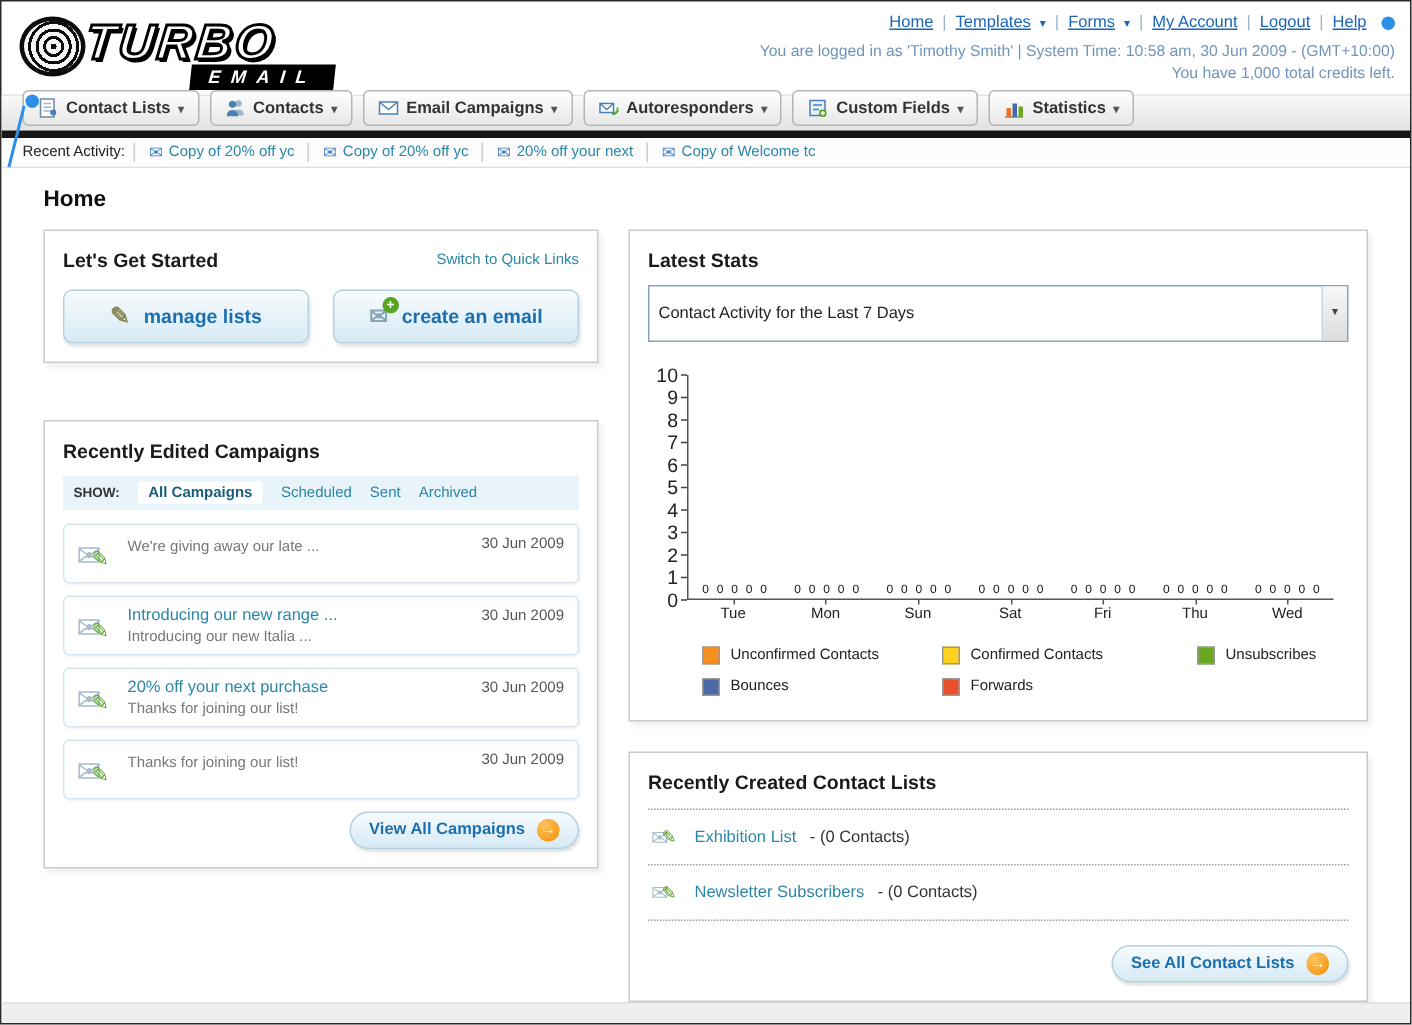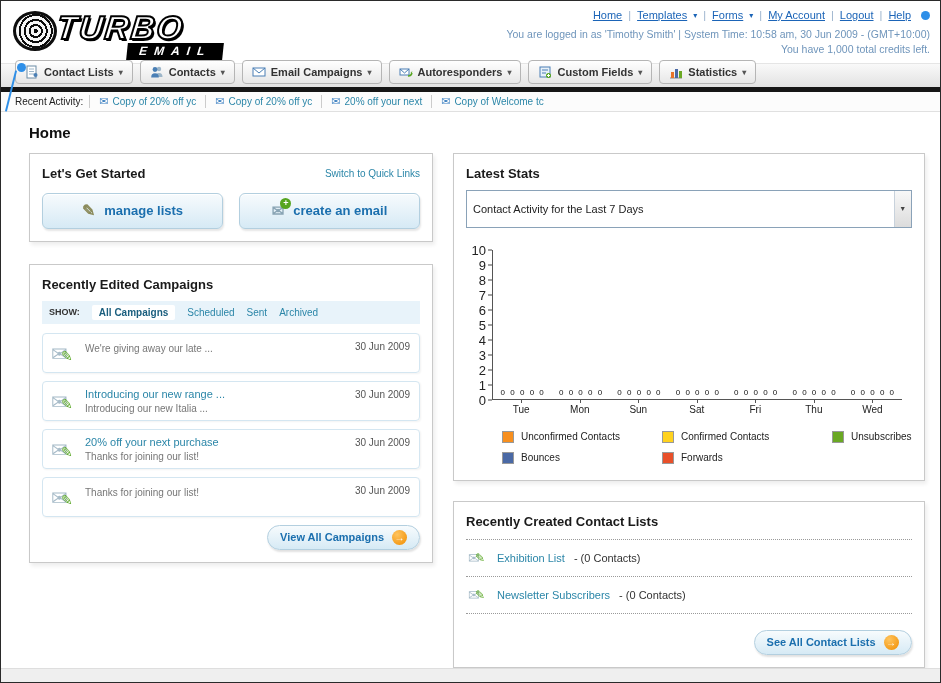--- a/index.html
+++ b/index.html
@@ -89,21 +89,21 @@
     padding:0 9px; border-left:1px solid #ccc;
     color:#2b86a8; cursor:pointer; white-space:nowrap; overflow:hidden;
   }
   .activity-item:first-of-type { border-left:none; }
   .env-glyph { color:#3a7fc1; font-size:11px; }
 
   
   .main { flex:1; padding:8px 28px 0 28px; background:#fff; }
   .page-title { font-size:15px; font-weight:bold; color:#111; margin:4px 0 12px 0; }
   .columns { display:flex; gap:20px; align-items:flex-start; }
-  .left-col { width:404px; flex:none; display:flex; flex-direction:column; gap:22px; }
+  .left-col { width:370px; flex:none; display:flex; flex-direction:column; gap:38px; }
   .right-col { flex:1; display:flex; flex-direction:column; gap:20px; }
 
   .panel {
     border:1px solid #c9c9c9; background:#fff;
     box-shadow:2px 3px 4px rgba(0,0,0,0.07);
     padding:12px;
   }
   .panel-head { display:flex; justify-content:space-between; align-items:center; }
   .panel-title { font-size:13px; font-weight:bold; color:#1a1a1a; }
   .small-link { font-size:10px; color:#2b86a8; cursor:pointer; }

